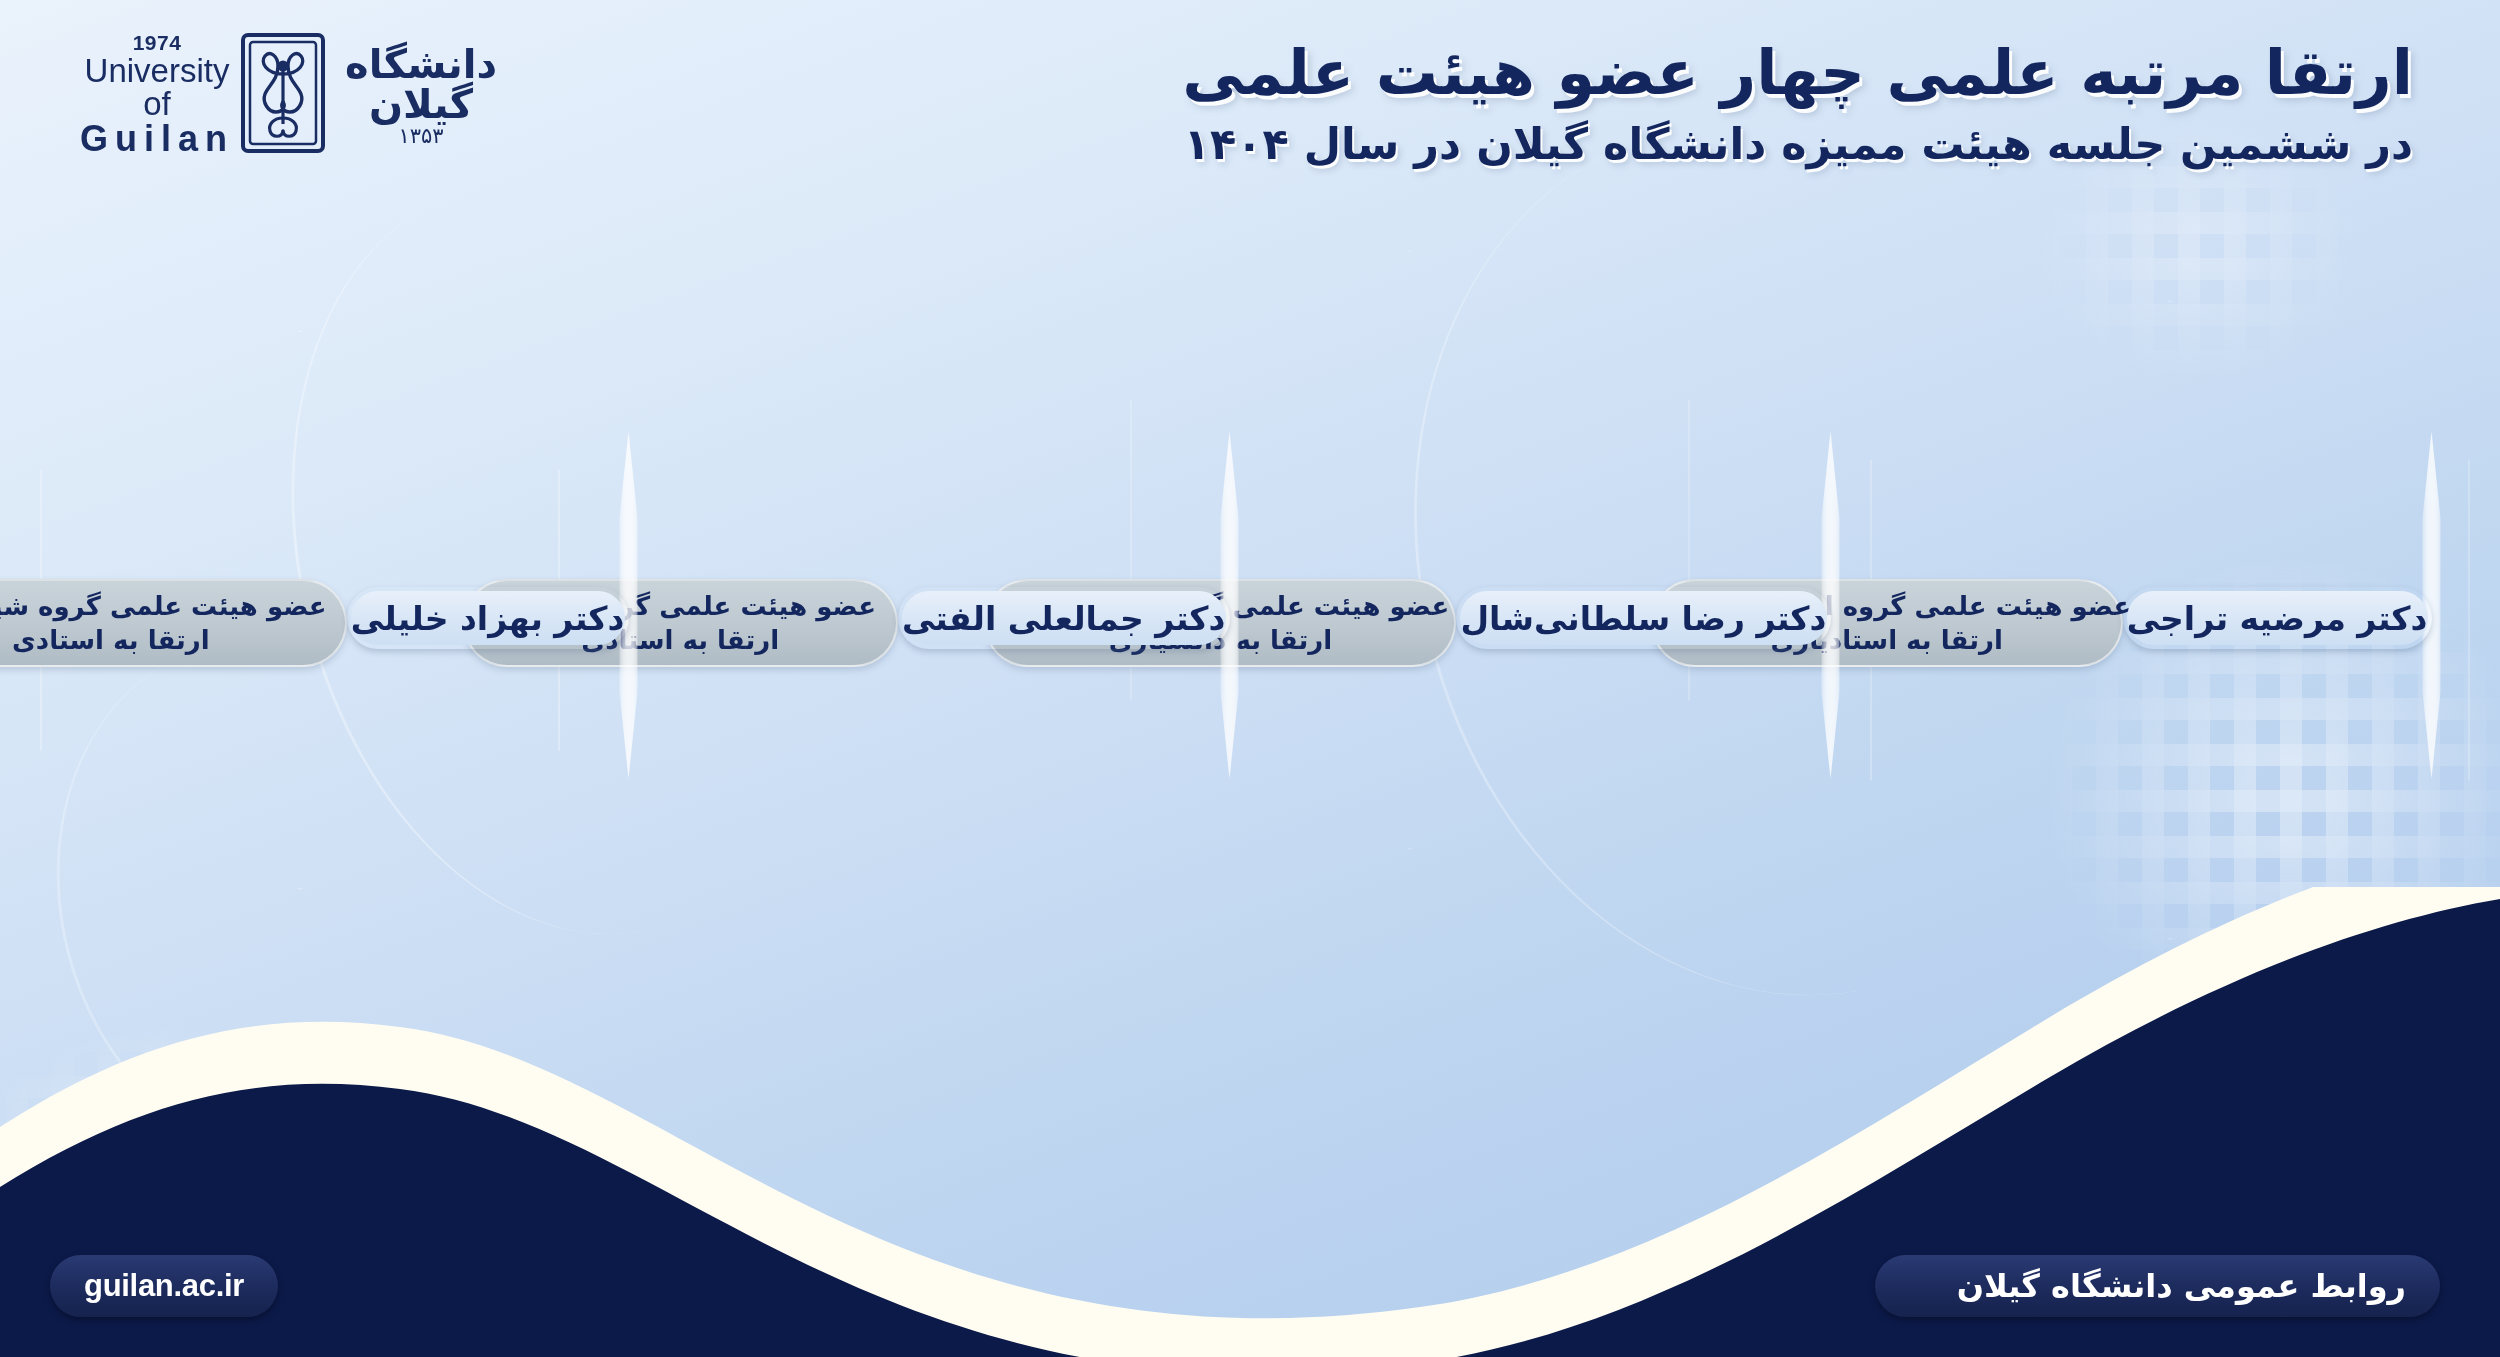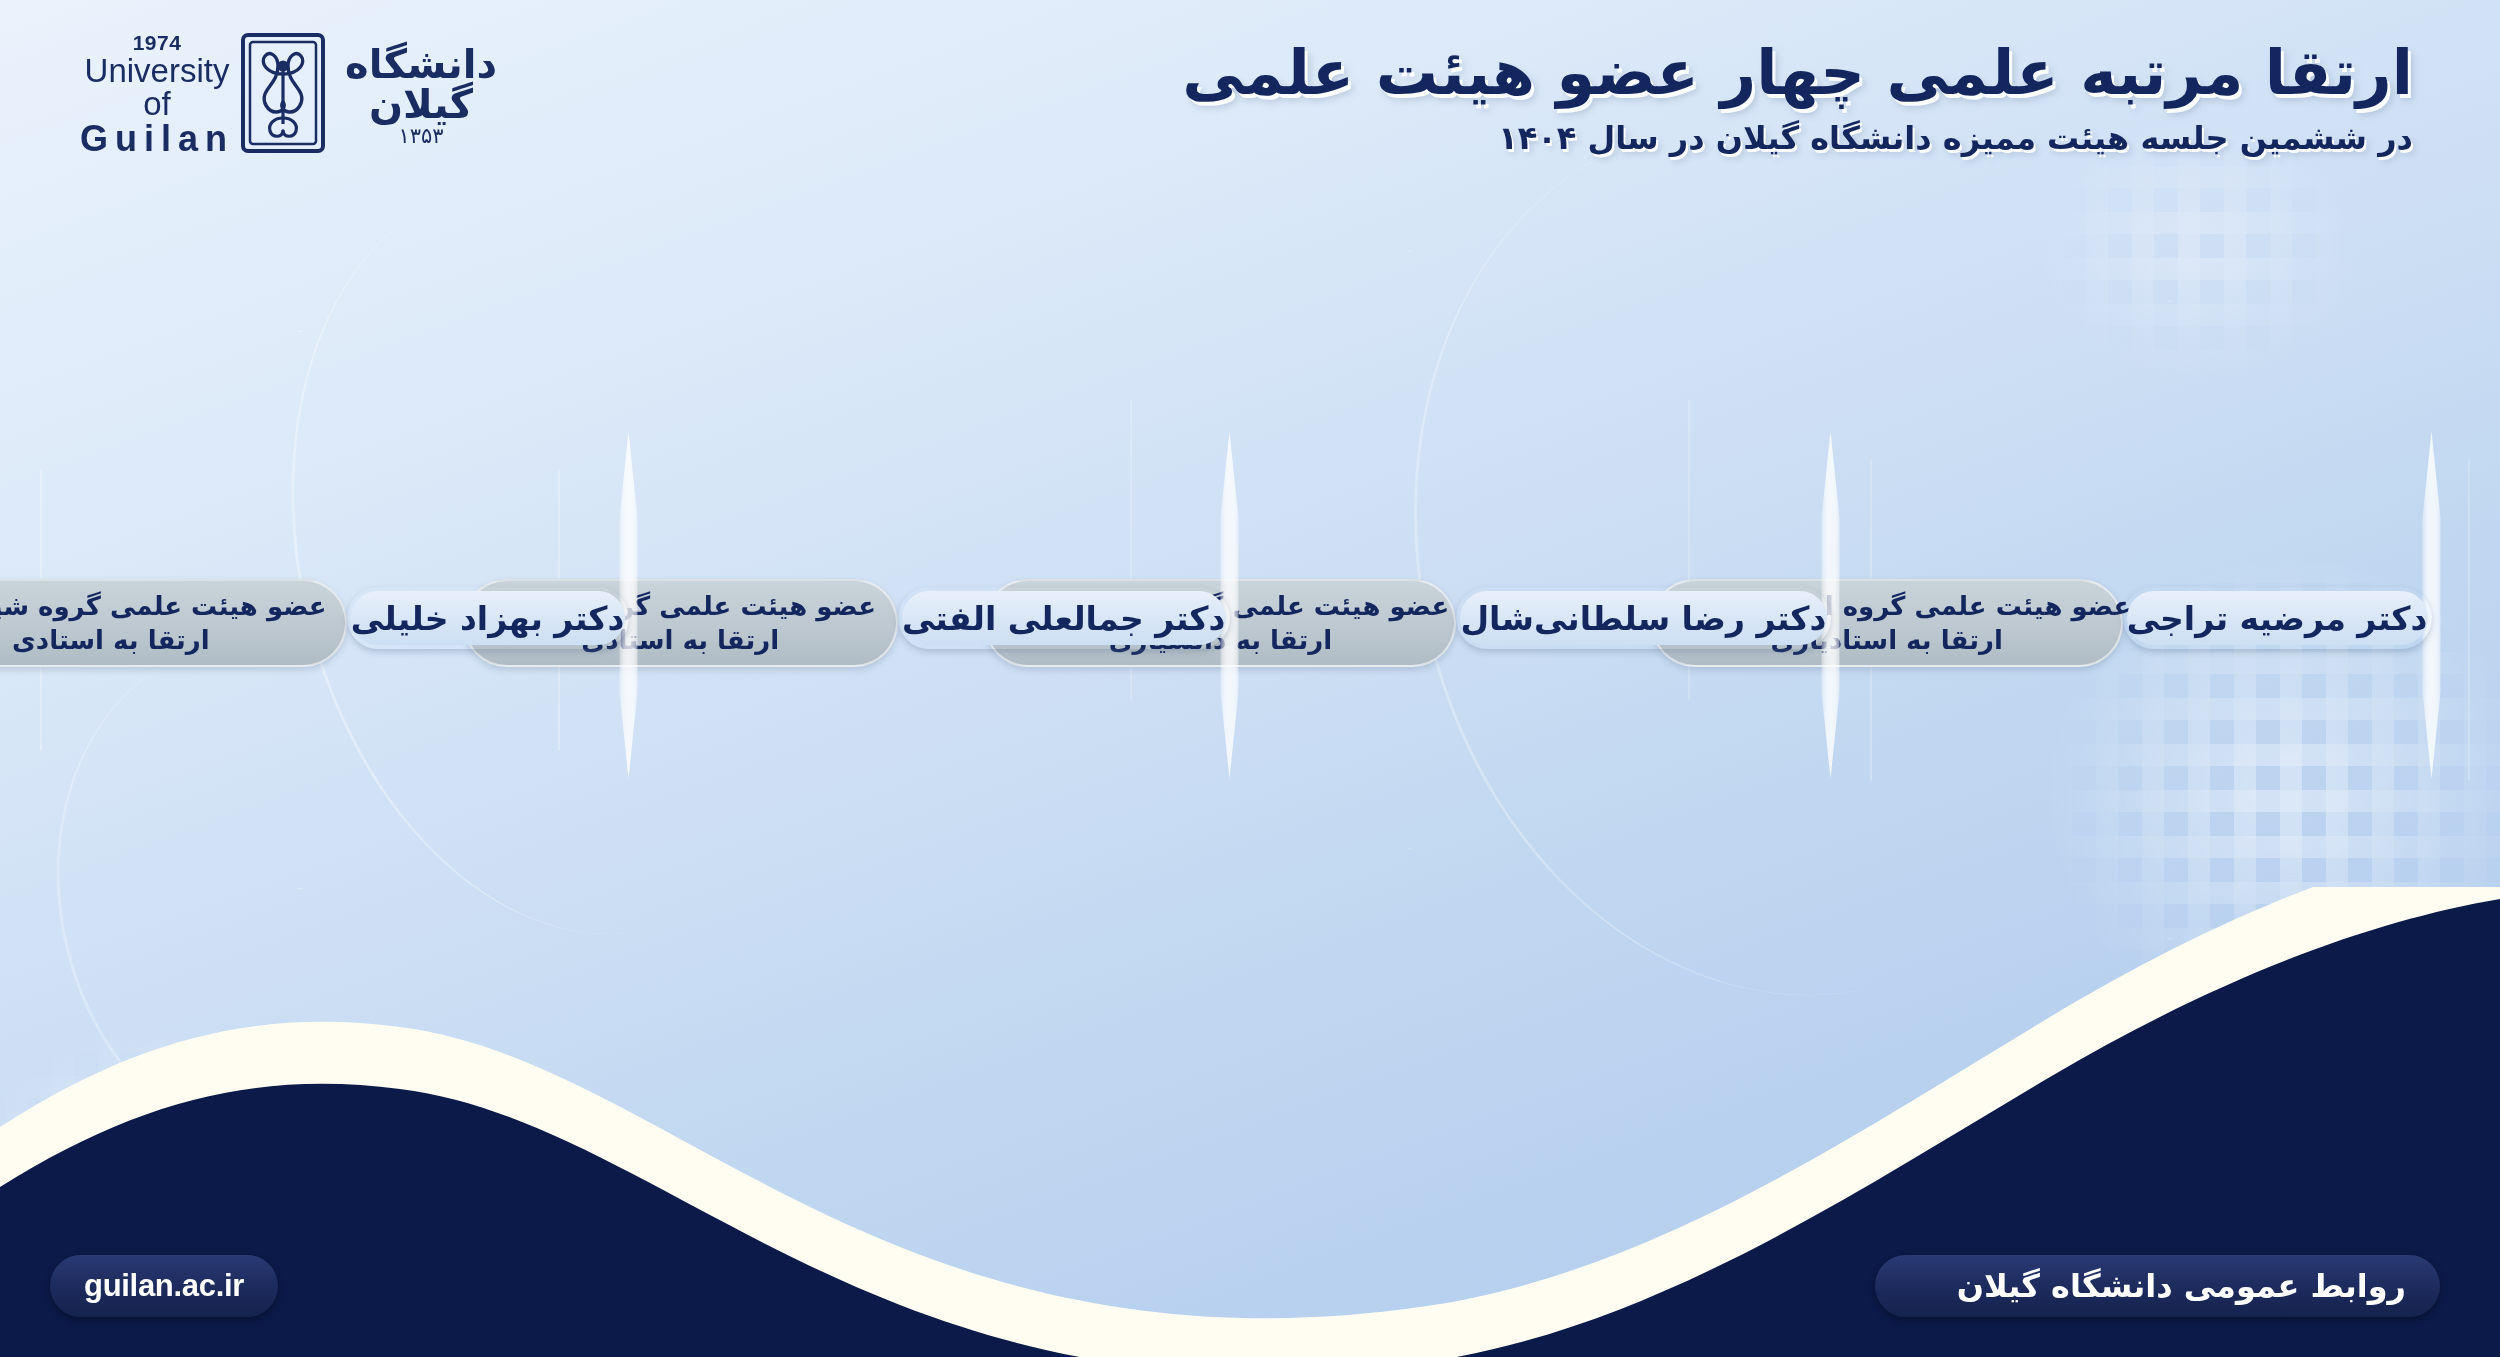--- a/index.html
+++ b/index.html
@@ -101,21 +101,21 @@
     font-size: 62px;
     font-weight: 700;
     color: #13265e;
     letter-spacing: -1px;
     text-shadow: 3px 4px 0 rgba(255,255,255,.92), 5px 6px 7px rgba(120,140,170,.35);
     line-height: 1.18;
     white-space: nowrap;
   }
   .title-sub {
     font-family: "DejaVu Sans", sans-serif;
-    font-size: 32px;
+    font-size: 43px;
     font-weight: 700;
     color: #13265e;
     margin-top: 10px;
     text-shadow: 2px 3px 0 rgba(255,255,255,.92), 4px 5px 6px rgba(120,140,170,.32);
     line-height: 1.2;
     white-space: nowrap;
   }
 
   
   .people {

